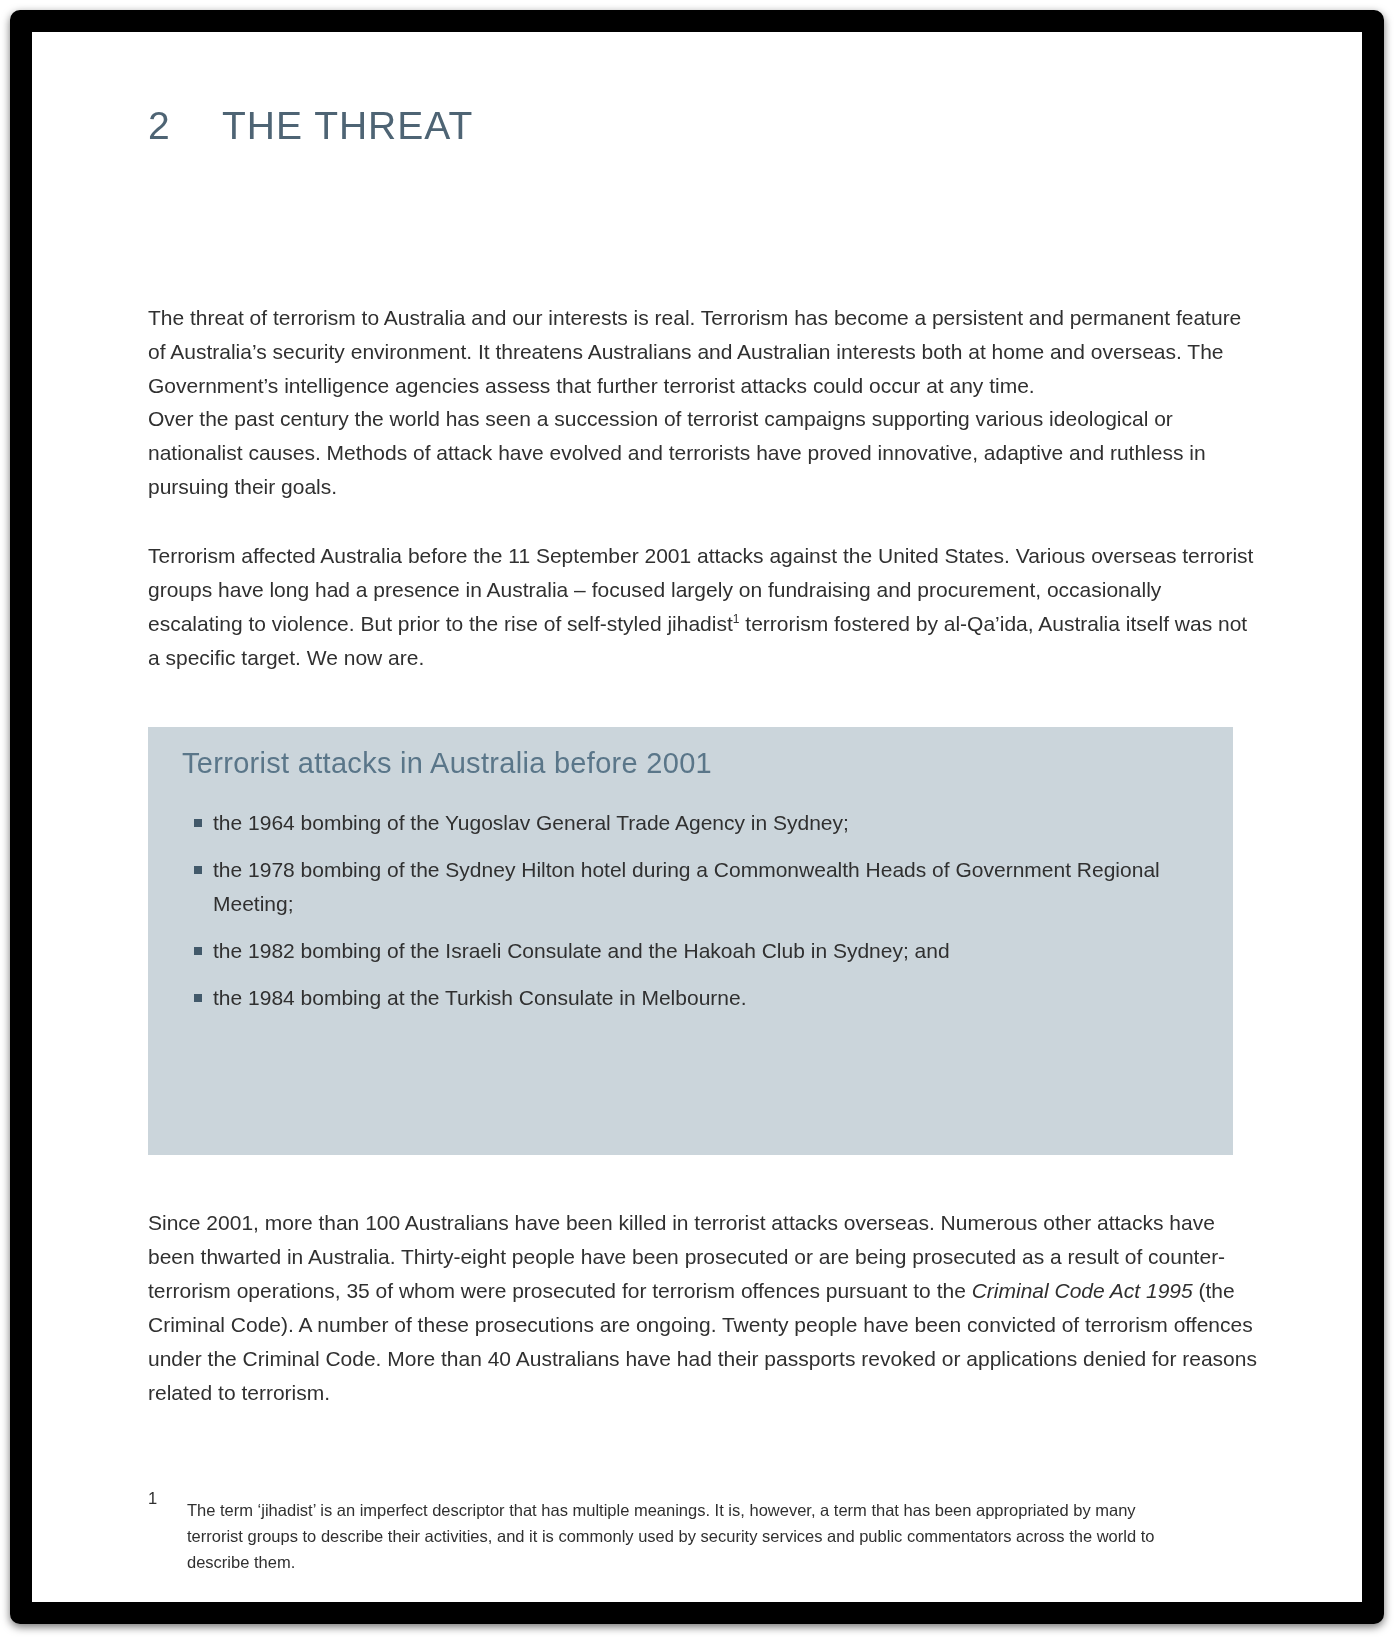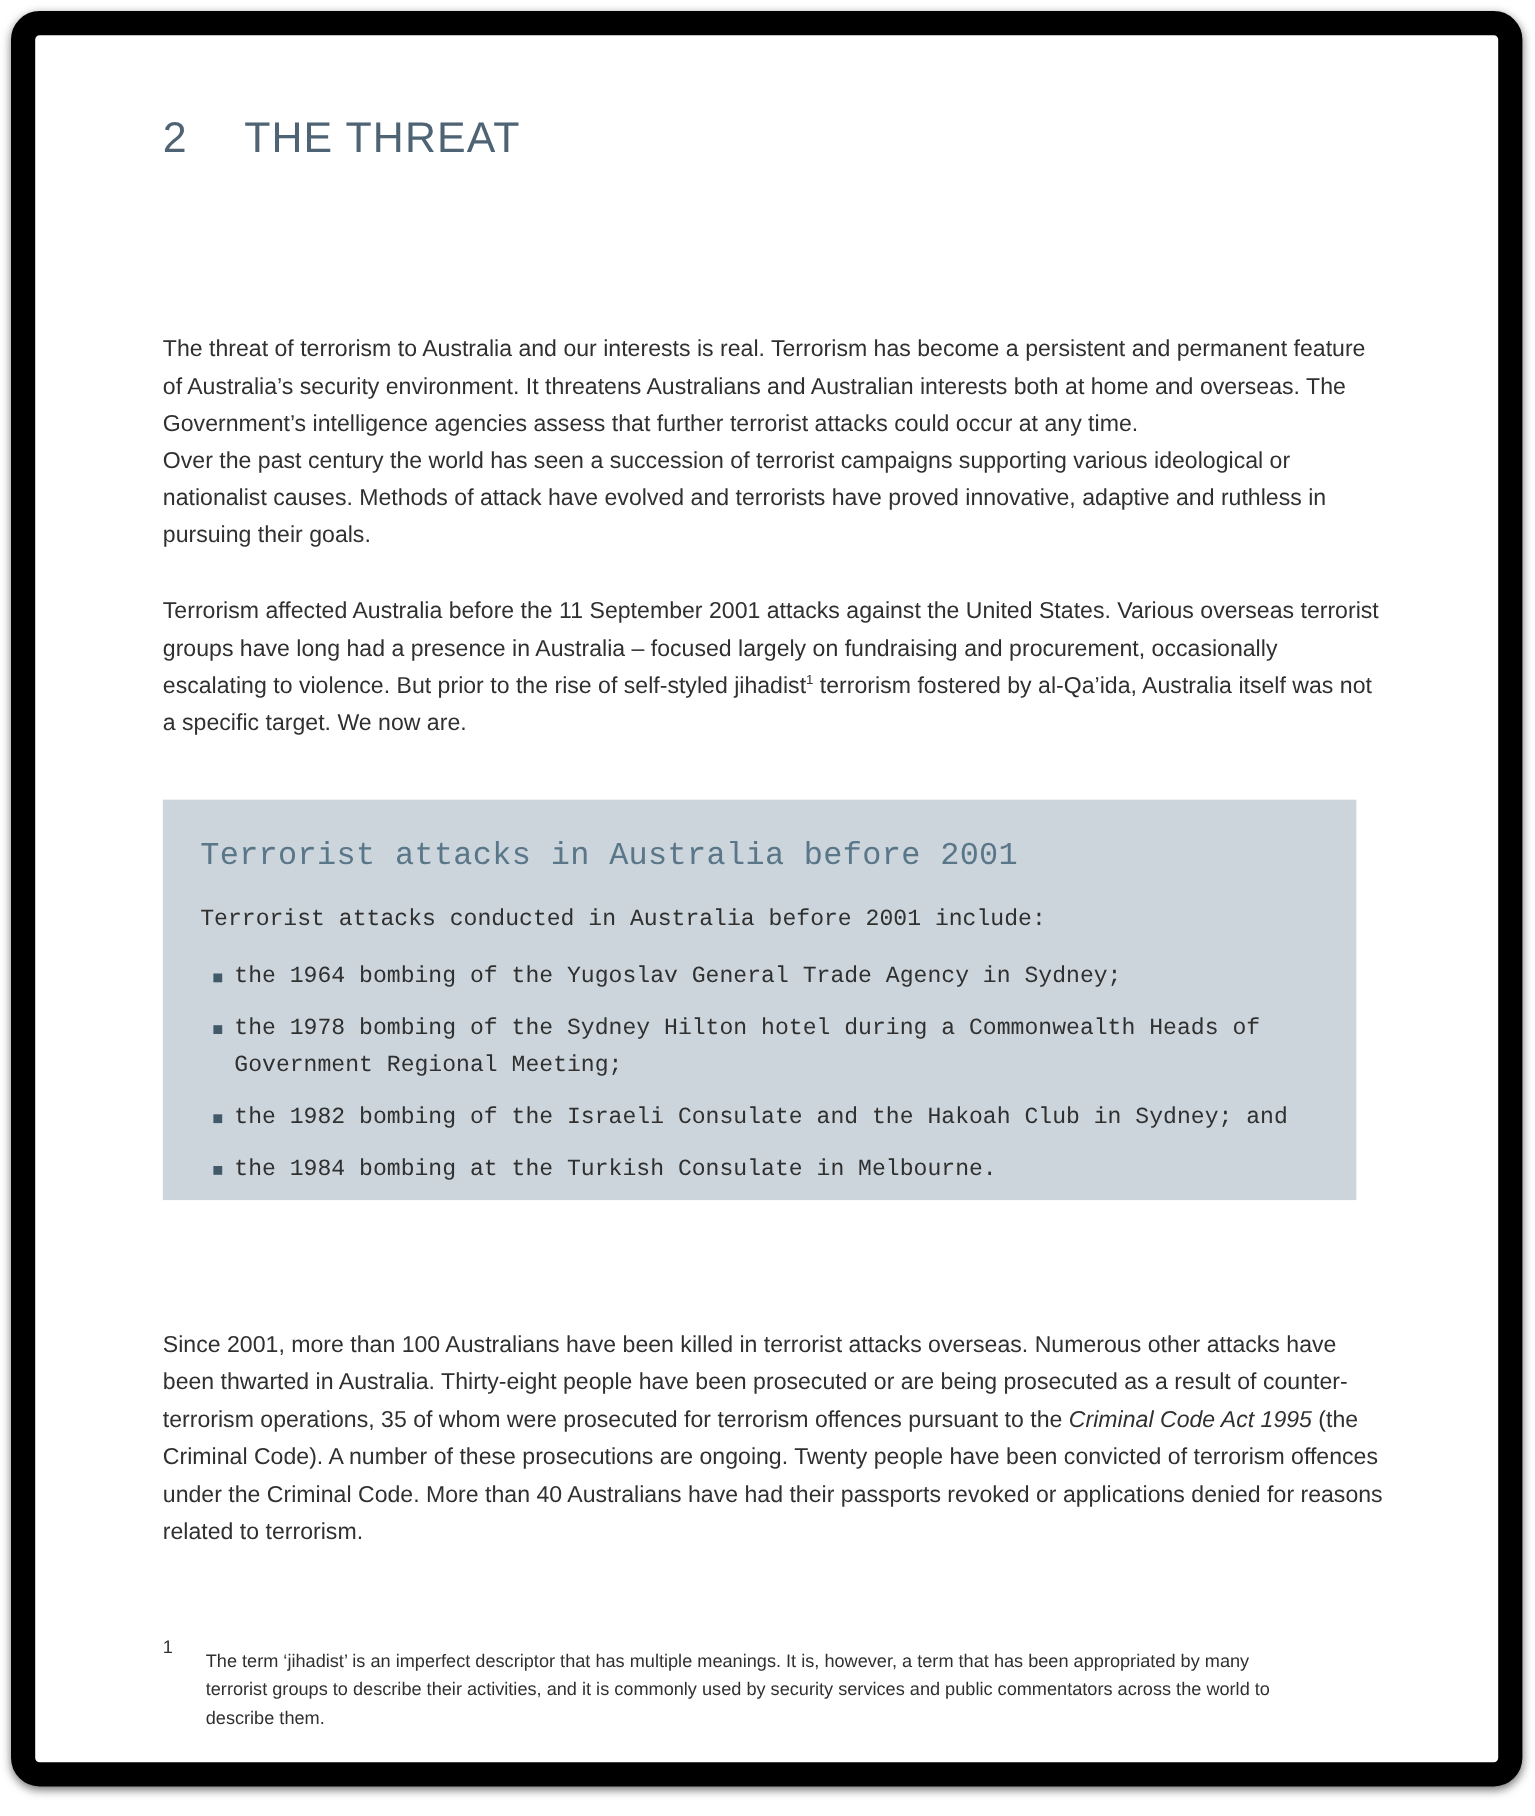--- a/index.html
+++ b/index.html
@@ -4,45 +4,44 @@
 <style>
   html,body{margin:0;padding:0;}
   body{
     width:1395px;height:1651px;background:#ffffff;position:relative;
     font-family:"Liberation Sans","DejaVu Sans",sans-serif;
     -webkit-font-smoothing:antialiased;
   }
   .frame{
     position:absolute;left:10px;top:10px;width:1374px;height:1614px;
     box-sizing:border-box;border:22px solid var(--color-frame-border,#000);
-    border-radius:26px;background:#fff;
+    border-radius:10px;background:#fff;
     box-shadow:0 3px 9px rgba(0,0,0,.55);
   }
   .content{position:absolute;inset:0;}
   .page-title{
     position:absolute;left:116px;top:72px;margin:0;
     font-size:39px;font-weight:400;letter-spacing:1px;
     color:var(--color-heading,#4e6474);
   }
   .sec-num{display:inline-block;width:74px;}
   .para{
     position:absolute;left:116px;width:1110px;margin:0;
     font-size:21px;line-height:34px;color:var(--color-body-text,#303030);
   }
   .p1{top:269px}
   .p2{top:370px}
   .p3{top:507px}
   .p4{top:1174px}
   .para sup{font-size:12px;line-height:0;vertical-align:super;}
   .para em{text-align:right;}
   .callout{
-    position:absolute;left:116px;top:695px;width:1085px;height:364px;
+    position:absolute;left:116px;top:695px;width:1085px;height:428px;
     box-sizing:border-box;background:var(--color-callout-background,#cbd5db);
-    padding:34px 34px 0 34px;
-    font-family:Liberation Mono, monospace;
+    padding:20px 34px 0 34px;
   }
   .callout-title{
     margin:0 0 26px 0;font-size:29px;font-weight:400;
     color:var(--color-callout-title,#5a7689);letter-spacing:.3px;
   }
   .callout-intro{
     margin:0 0 18px 0;font-size:21px;line-height:34px;
     color:var(--color-body-text,#303030);
   }
   .callout-list{list-style:none;margin:0;padding:0;}
@@ -70,21 +69,20 @@
     <h1 class="page-title"><span class="sec-num">2</span><span>THE THREAT</span></h1>
 
     <p class="para p1">The threat of terrorism to Australia and our interests is real. Terrorism has become a persistent and permanent feature of Australia’s security environment. It threatens Australians and Australian interests both at home and overseas. The Government’s intelligence agencies assess that further terrorist attacks could occur at any time.</p>
 
     <p class="para p2">Over the past century the world has seen a succession of terrorist campaigns supporting various ideological or nationalist causes. Methods of attack have evolved and terrorists have proved innovative, adaptive and ruthless in pursuing their goals.</p>
 
     <p class="para p3"><span>Terrorism affected Australia before the 11 September 2001 attacks against the United States. Various overseas terrorist groups have long had a presence in Australia – focused largely on fundraising and procurement, occasionally escalating to violence. But prior to the rise of self-styled jihadist</span><sup>1</sup><span> terrorism fostered by al-Qa’ida, Australia itself was not a specific target. We now are.</span></p>
 
     <section class="callout">
       <h2 class="callout-title">Terrorist attacks in Australia before 2001</h2>
-      <p class="callout-intro">Terrorist attacks conducted in Australia before 2001 include:</p>
       <ul class="callout-list">
         <li><span class="sq"></span><span>the 1964 bombing of the Yugoslav General Trade Agency in Sydney;</span></li>
         <li><span class="sq"></span><span>the 1978 bombing of the Sydney Hilton hotel during a Commonwealth Heads of Government Regional Meeting;</span></li>
         <li><span class="sq"></span><span>the 1982 bombing of the Israeli Consulate and the Hakoah Club in Sydney; and</span></li>
         <li><span class="sq"></span><span>the 1984 bombing at the Turkish Consulate in Melbourne.</span></li>
       </ul>
     </section>
 
     <p class="para p4"><span>Since 2001, more than 100 Australians have been killed in terrorist attacks overseas. Numerous other attacks have been thwarted in Australia. Thirty-eight people have been prosecuted or are being prosecuted as a result of counter-terrorism operations, 35 of whom were prosecuted for terrorism offences pursuant to the </span><em>Criminal Code Act 1995</em><span> (the Criminal Code). A number of these prosecutions are ongoing. Twenty people have been convicted of terrorism offences under the Criminal Code. More than 40 Australians have had their passports revoked or applications denied for reasons related to terrorism.</span></p>
 

